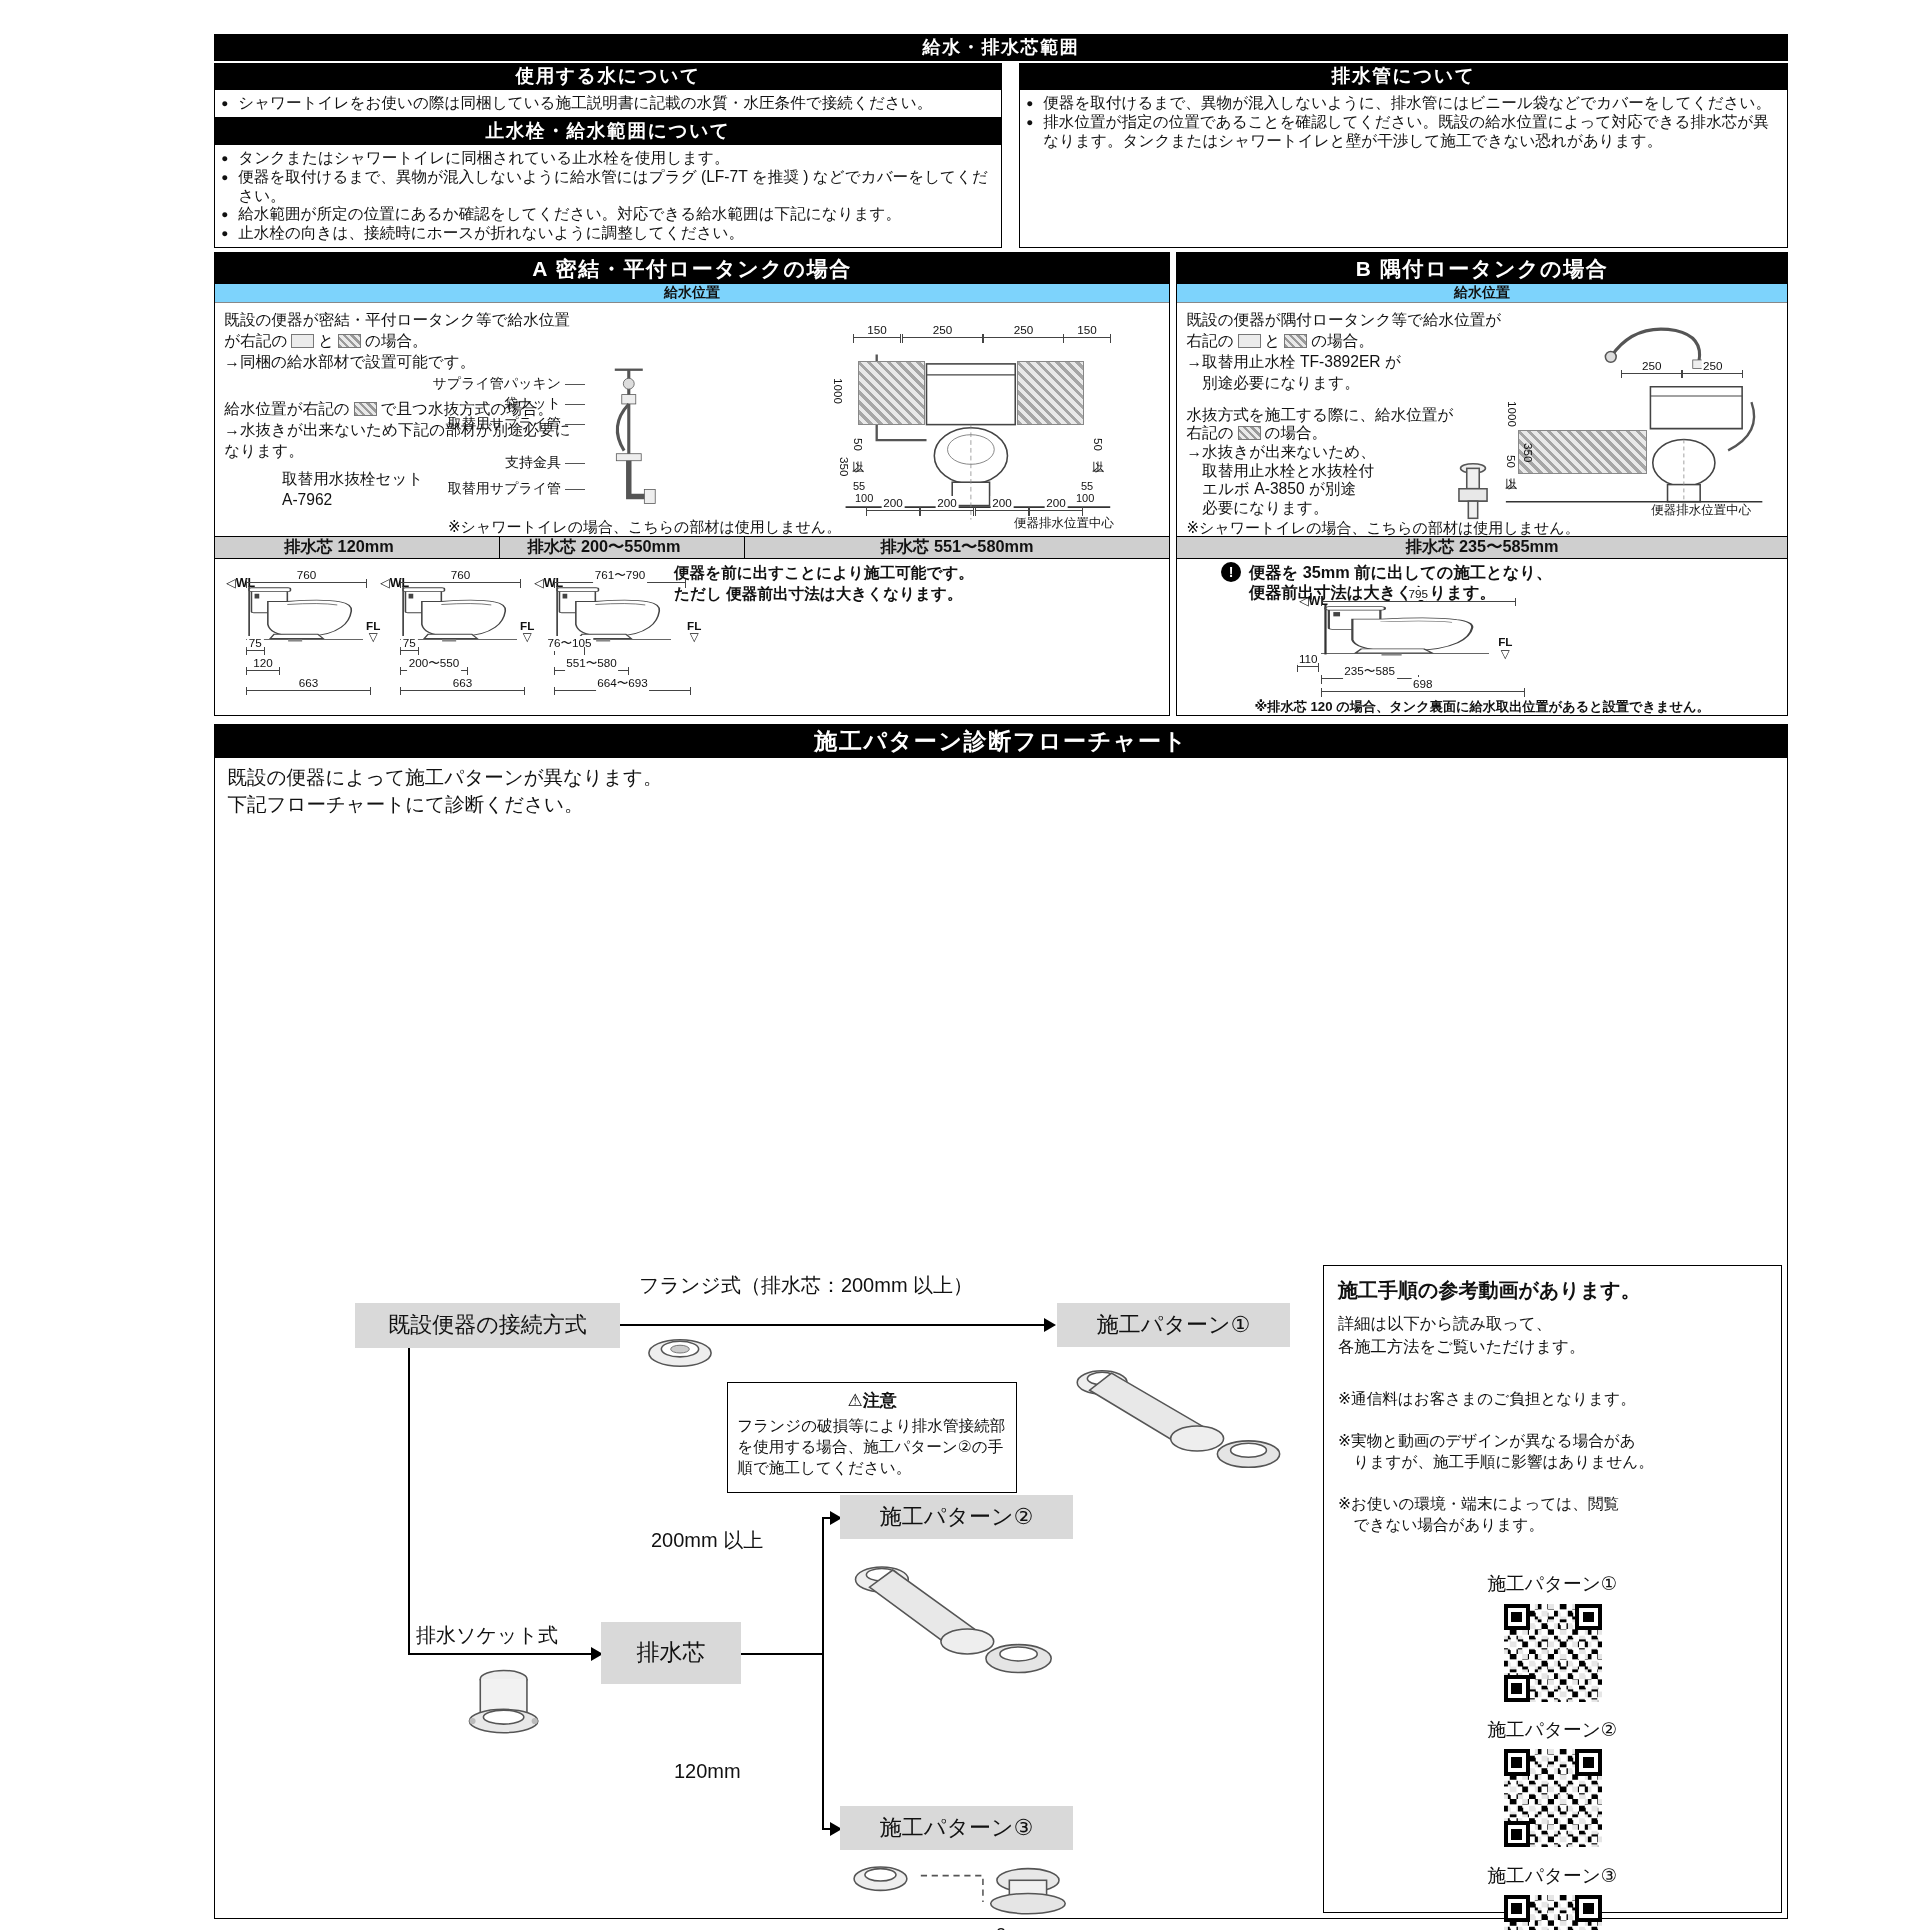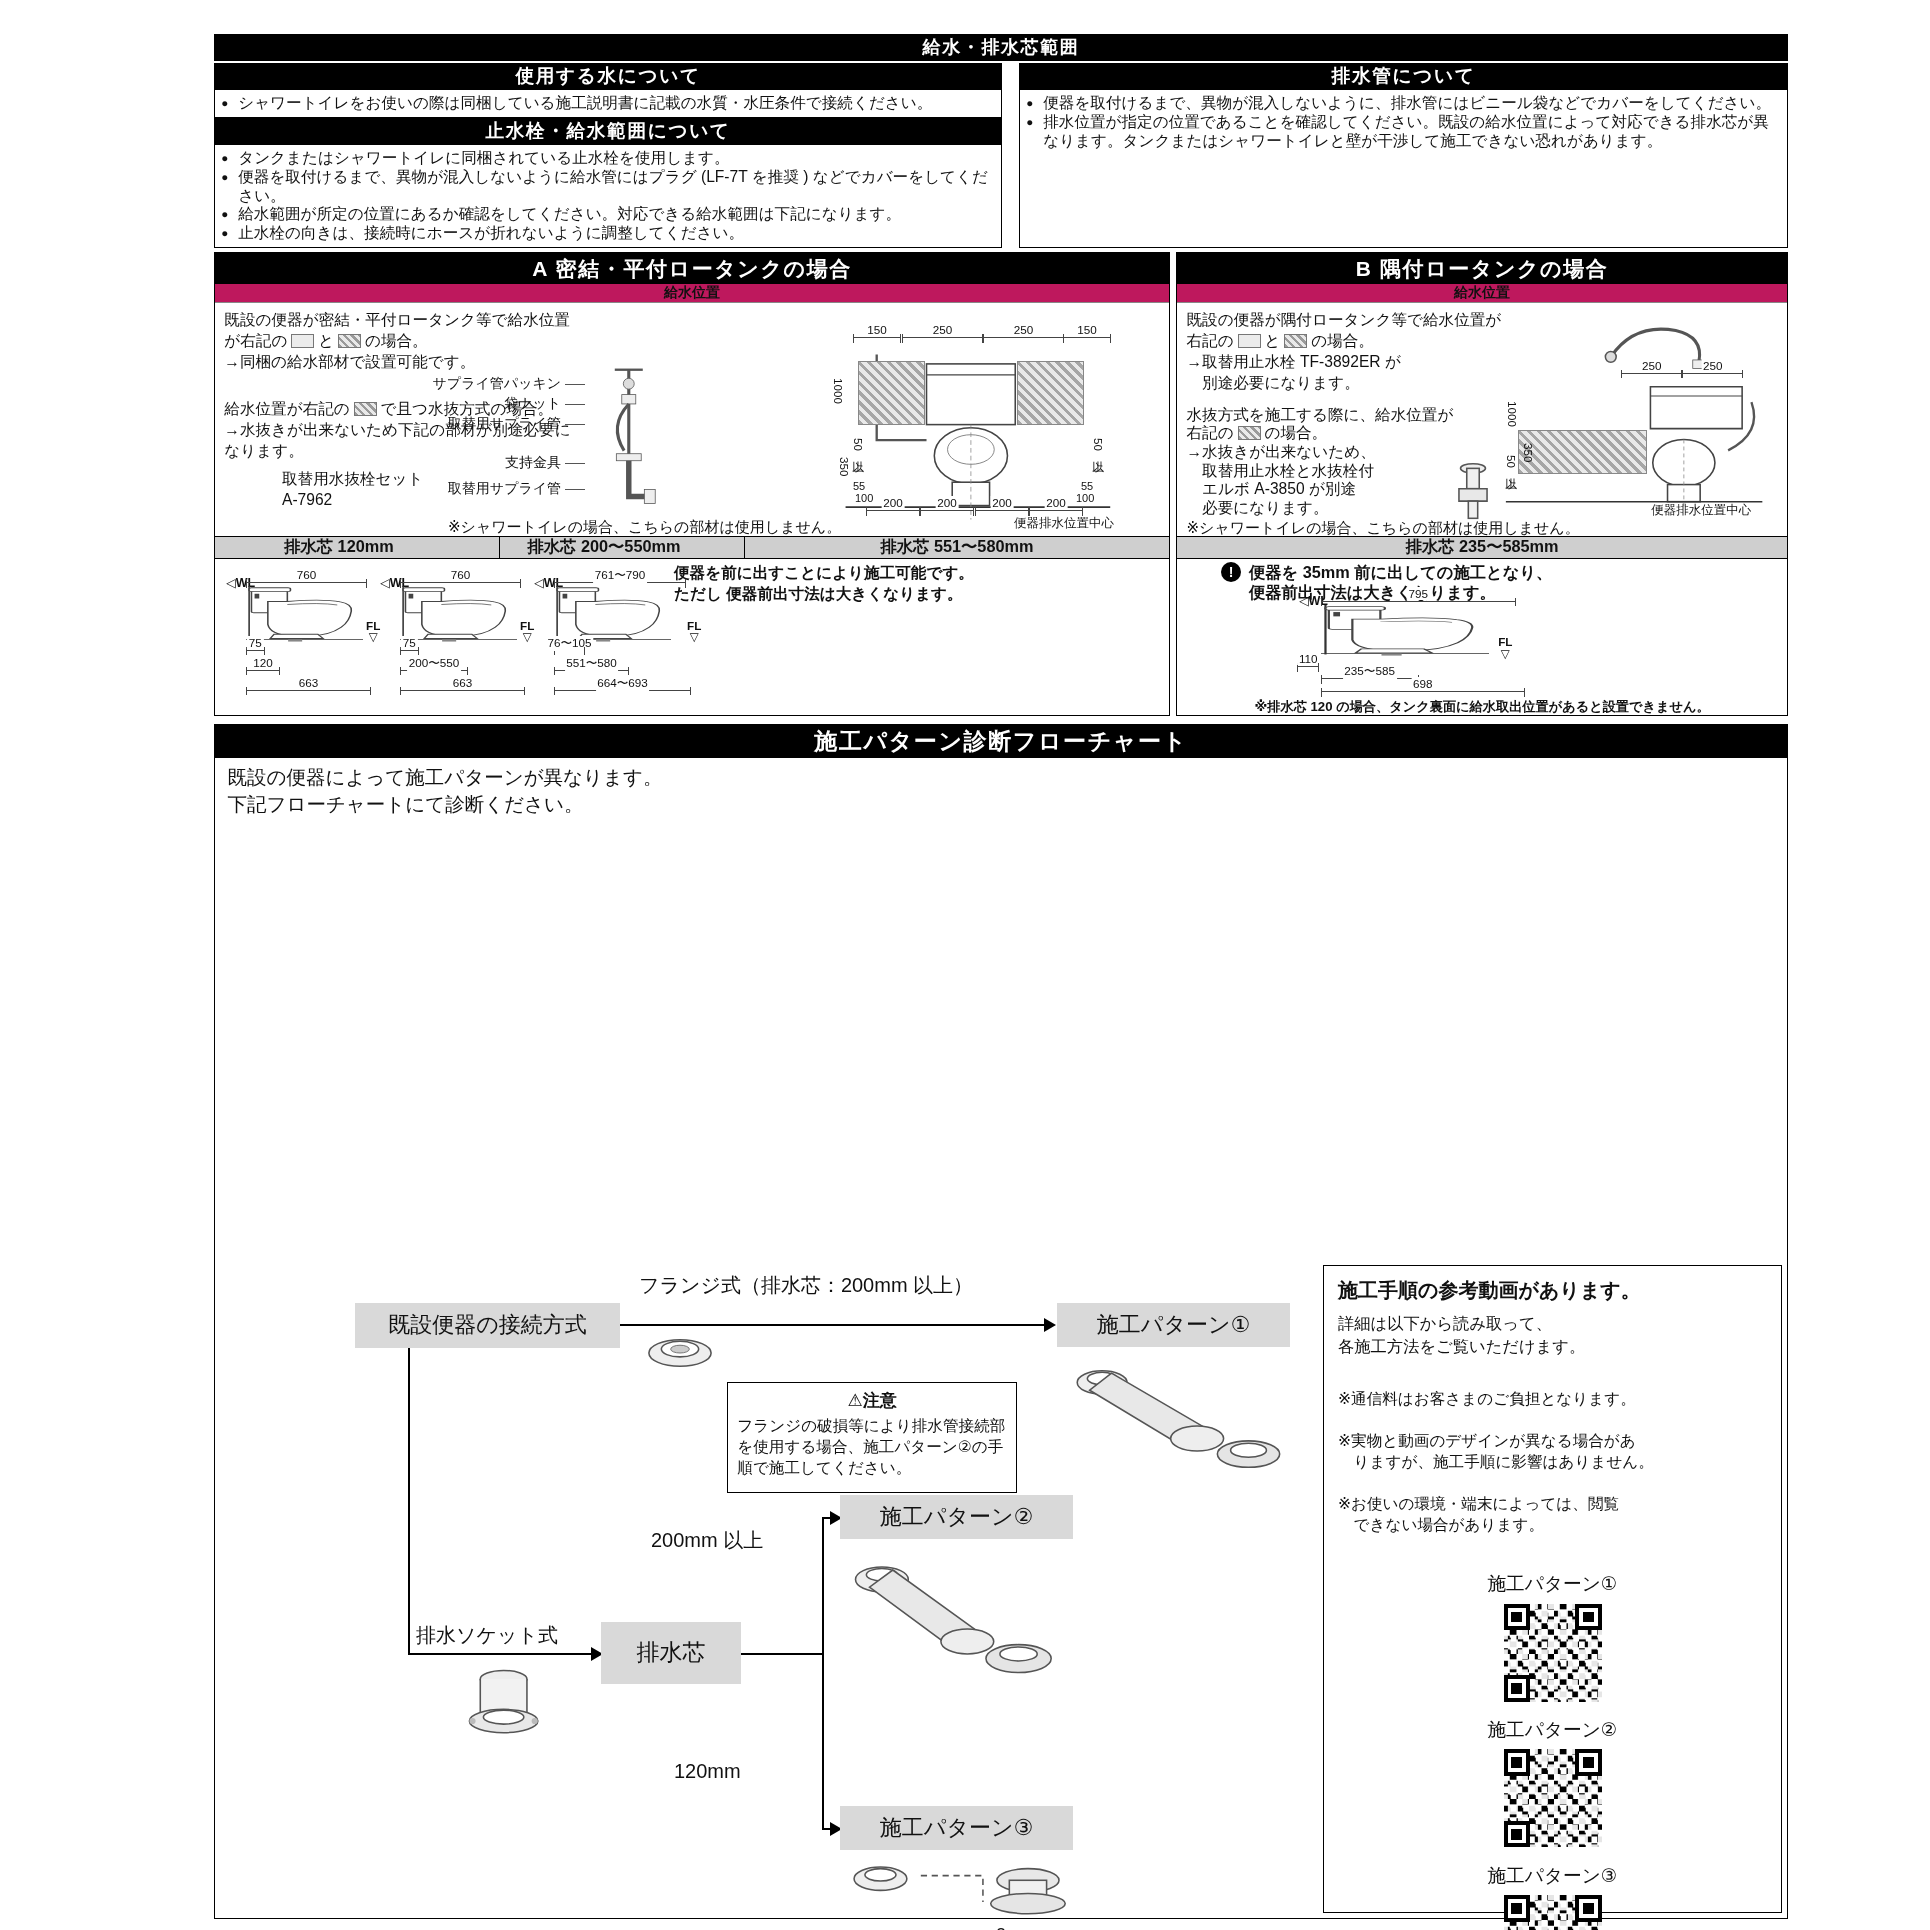--- a/index.html
+++ b/index.html
@@ -18,21 +18,21 @@
   .col-r { flex:1; display:flex; flex-direction:column; }
   .txtbox { border:0.8px solid #000; padding:3.9px 6.2px; font-size:15.6px; line-height:18.7px; background:#fff; }
   .col-r .txtbox { flex:1; }
   .bullet { display:flex; }
   .bullet .dot { width:17px; flex:0 0 17px; font-size:11.7px; line-height:18.7px; }
 
   .sec2 { display:flex; gap:6.2px; margin-top:4.7px; }
   .panel { border:1.2px solid #000; background:#fff; }
   .panelA { width:956px; }
   .panelB { flex:1; }
-  .subbar { height:18.7px; background:#be185d; font-size:14px; font-weight:bold; display:flex; align-items:center; justify-content:center; border-bottom:0.8px solid #888; }
+  .subbar { height:18.7px; background:#7dd3fc; font-size:14px; font-weight:bold; display:flex; align-items:center; justify-content:center; border-bottom:0.8px solid #888; }
   .pcontent { position:relative; height:233px; font-size:15.6px; }
   .pline { position:absolute; white-space:nowrap; line-height:21px; }
   .sw { display:inline-block; width:23px; height:13.2px; border:0.8px solid #777; background:#ececec; vertical-align:-1.6px; margin:0 3.9px; }
   .swh { background:repeating-linear-gradient(45deg,#9a9a9a 0 2.3px,#e9e9e9 2.3px 5.4px); }
   .bandrow { display:flex; height:23px; border-top:0.8px solid #000; border-bottom:0.8px solid #000; background:#cfcfcf; font-weight:bold; font-size:16.3px;gap:36px; }
   .bandrow .cell { display:flex; align-items:center; justify-content:center; }
   .bandrow .cell + .cell { border-left:0.8px solid #000; }
   .band1 { height:23px; border-top:0.8px solid #000; border-bottom:0.8px solid #000; background:#cfcfcf; font-weight:bold; font-size:16.3px; display:flex; align-items:center; justify-content:center; }
 
   .dim { position:absolute; border-top:0.8px solid #444; }

